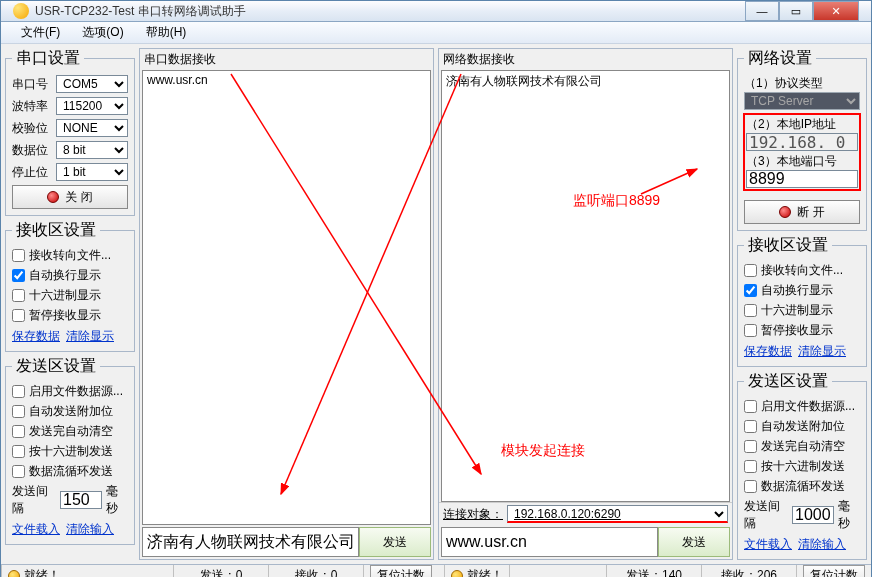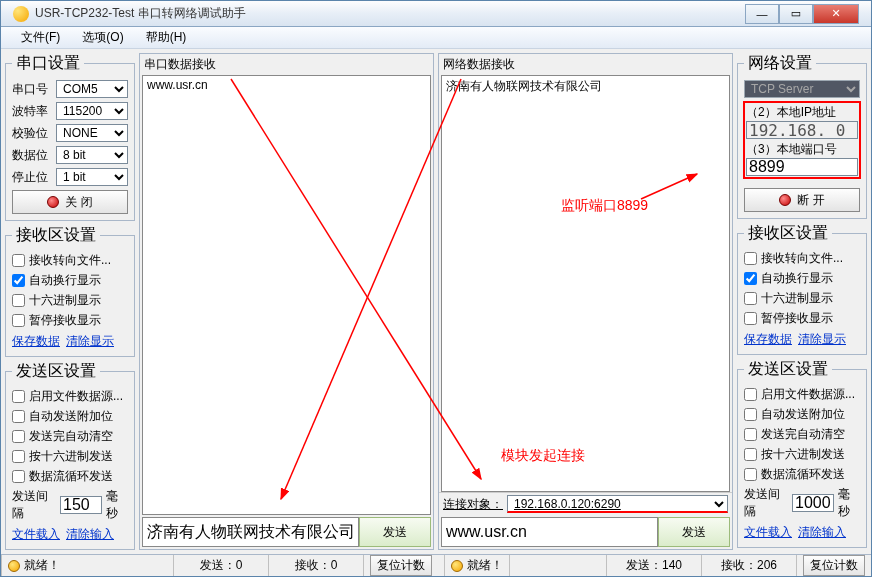--- a/index.html
+++ b/index.html
@@ -174,20 +174,21 @@
         <div class="sendrow">
           <input type="text" value="www.usr.cn" style="">
           <div class="sendbtn">发送</div>
         </div>
       </div>
     </div>
 
     <div class="col-right">
       <fieldset>
         <legend>网络设置</legend>
+        <div>（1）协议类型</div>
         <select disabled="" style="width:100%;background:#0f172a;color:#888"><option>TCP Server</option></select>
         <div class="hl-red" style="margin-top:4px;padding:2px">
           <div>（2）本地IP地址</div>
           <input type="text" disabled="" style="width: 100%; background: rgb(240, 240, 240); font-family: monospace;" value="192.168. 0 .126">
           <div style="margin-top:2px">（3）本地端口号</div>
           <input type="text" style="width: 100%;" value="8899">
         </div>
         <div class="btn" style="margin-top:10px">
             <span class="dot"></span>
             <span>断 开</span>
@@ -249,21 +250,21 @@
     <svg class="overlay" width="864" height="500">
       <defs>
           <marker id="ah" markerWidth="8" markerHeight="8" refX="7" refY="3" orient="auto">
             <path d="M0,0 L8,3 L0,6 Z" fill="#ff0000"></path>
           </marker>
         </defs>
       <line x1="230" y1="30" x2="480" y2="430" stroke="#ff0000" stroke-width="1.5" marker-end="url(#ah)"></line>
       <line x1="460" y1="30" x2="280" y2="450" stroke="#ff0000" stroke-width="1.5" marker-end="url(#ah)"></line>
       <line x1="640" y1="150" x2="696" y2="125" stroke="#ff0000" stroke-width="1.5" marker-end="url(#ah)"></line>
     </svg>
-    <div class="red-annot" style="left:560px;top:148px">监听端口8899</div>
+    <div class="red-annot" style="left:572px;top:148px">监听端口8899</div>
     <div class="red-annot" style="left:500px;top:398px">模块发起连接</div>
   </div>
 
   <div class="statusbar">
     <div class="cell idle" style="width:172px">
         <span class="sicon"></span>
         <span>就绪！</span>
       </div>
     <div class="cell" style="width:95px;justify-content:center">发送：0</div>
     <div class="cell" style="width:95px;justify-content:center">接收：0</div>

